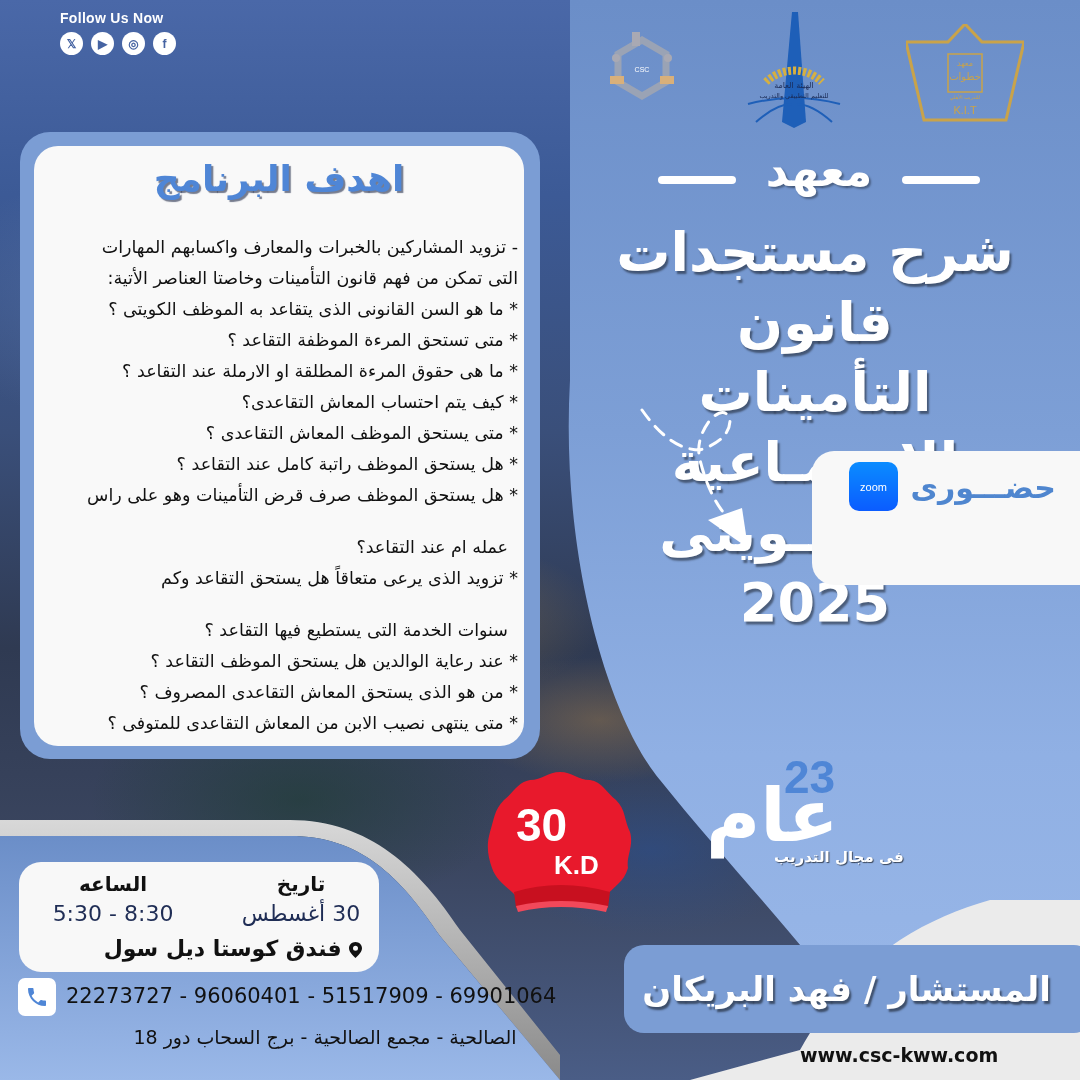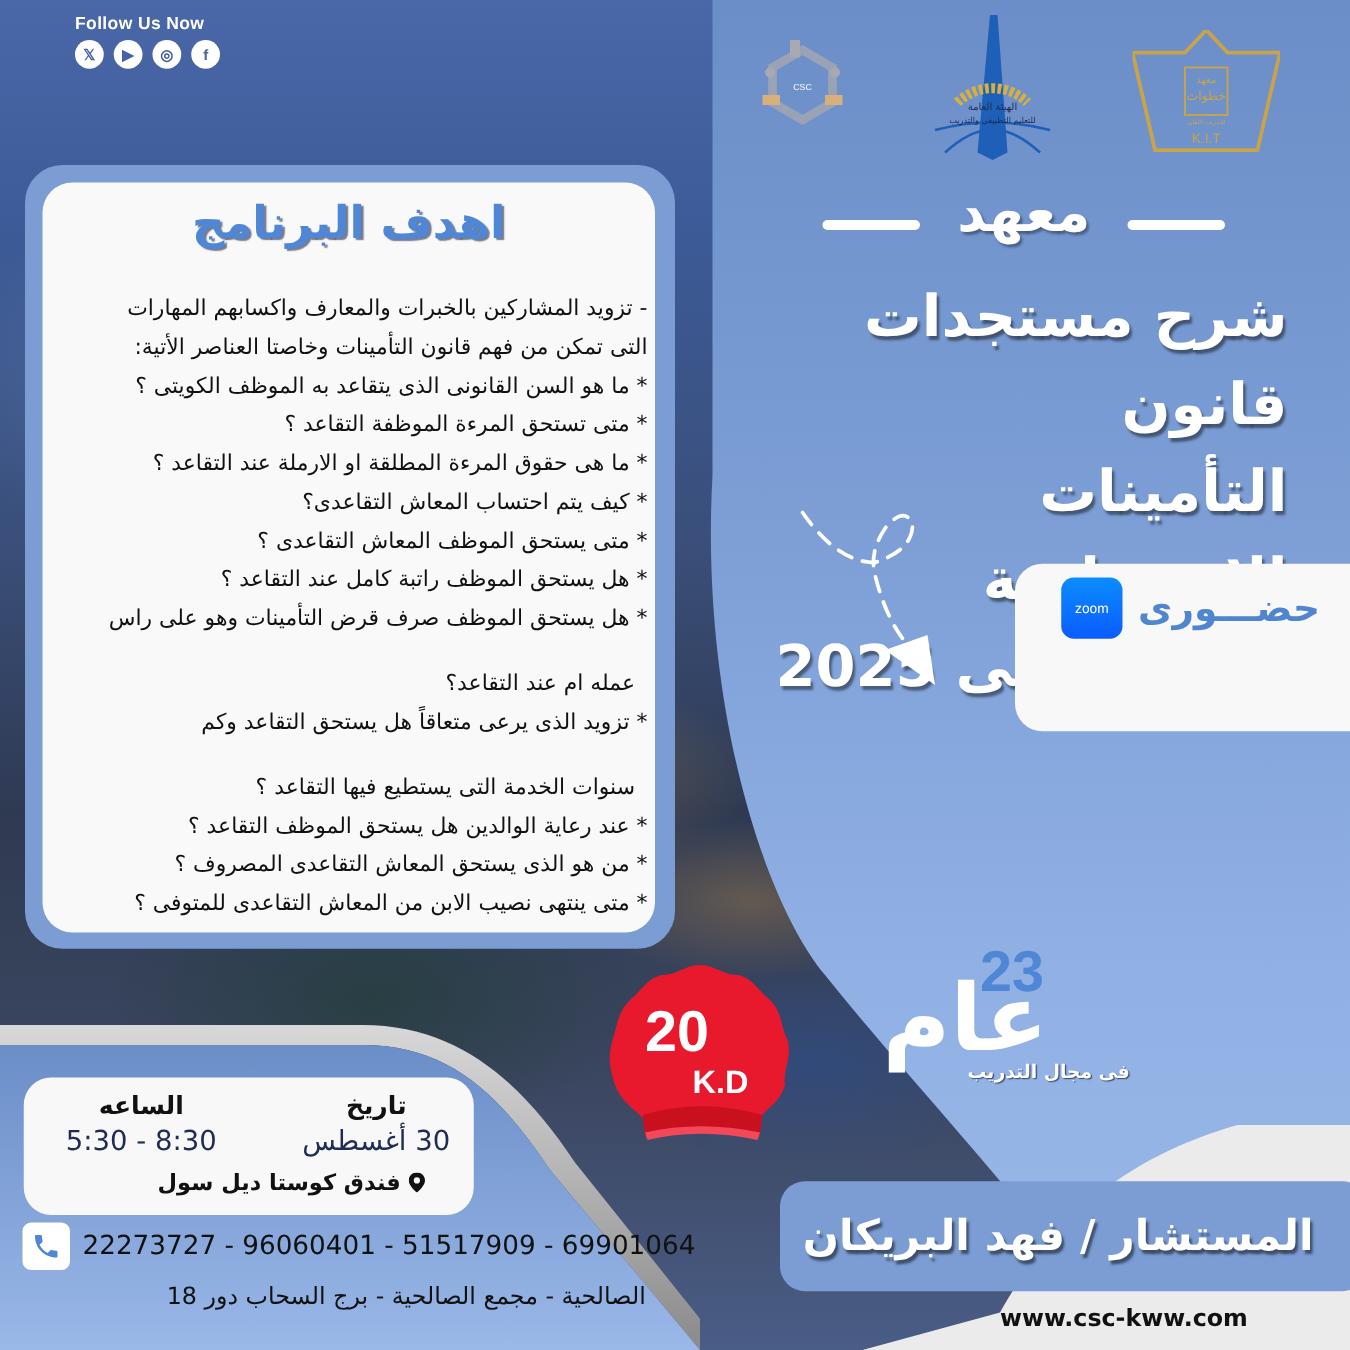--- a/index.html
+++ b/index.html
@@ -58,22 +58,22 @@
   .logo-kit { left: 906px; top: 24px; width: 118px; height: 98px; }
 
   
   .seminar {
     position: absolute; left: 654px; top: 140px; width: 330px; height: 60px;
     display: flex; align-items: center; justify-content: center; gap: 30px; color: #fff;
   }
   .seminar .bar { width: 78px; height: 8px; background: #fff; border-radius: 4px; margin-top: 20px; }
   .seminar .word { font-weight: bold; font-size: 44px; text-shadow: 2px 2px 2px rgba(0,0,0,0.35); }
   .title {
-    position: absolute; left: 600px; top: 218px; width: 430px; direction: rtl; text-align: right;
-    color: #fff; font-weight: bold; font-size: 46px; line-height: 70px;
+    position: absolute; left: 600px; top: 218px; width: 430px; direction: rtl; text-align: center;
+    color: #fff; font-weight: bold; font-size: 54px; line-height: 70px;
     text-shadow: 2px 3px 2px rgba(0,0,0,0.45);
   }
 
   
   .arrow { position: absolute; left: 630px; top: 400px; width: 140px; height: 160px; }
 
   
   .attend {
     position: absolute; left: 812px; top: 451px; width: 290px; height: 134px;
     background: #f8f8f8; border-radius: 22px;
@@ -140,21 +140,21 @@
     position: absolute; left: 19px; top: 862px; width: 360px; height: 110px;
     background: #f8f8f8; border-radius: 22px;
   }
   .date-col { position: absolute; top: 8px; text-align: center; direction: rtl; }
   .date-col .lbl { color: #111; font-weight: bold; font-size: 20px; line-height: 28px; }
   .date-col .val { color: #1f2d55; font-size: 22px; line-height: 32px; }
   .date-col.d { left: 212px; width: 140px; }
   .date-col.t { left: 24px; width: 140px; }
   .venue {
     position: absolute; left: 0; top: 74px; width: 428px; text-align: center; direction: rtl;
-    color: #111; font-size: 18px; font-weight: bold;
+    color: #111; font-size: 22px; font-weight: bold;
   }
 
   
   .phone-icon {
     position: absolute; left: 18px; top: 978px; width: 38px; height: 38px; background: #fff; border-radius: 7px;
     display: flex; align-items: center; justify-content: center;
   }
   .phones {
     position: absolute; left: 66px; top: 984px; color: #111; font-size: 21px;
     font-family: "DejaVu Sans", sans-serif; white-space: nowrap;
@@ -274,21 +274,21 @@
   <div>* متى ينتهى نصيب الابن من المعاش التقاعدى للمتوفى ؟</div>
 </div>
 
 <div class="price">
   <svg width="148" height="150" viewBox="0 0 148 150">
     <path d="M74 4 C86 4 92 12 104 12 C116 14 120 24 130 32 C140 42 138 52 144 64 C148 78 140 88 142 100 C138 114 128 118 120 128 L30 128 C20 118 10 112 6 100 C2 88 0 78 4 64 C8 52 8 42 18 32 C28 24 32 14 44 12 C56 12 62 4 74 4 Z" fill="#e8192c"></path>
     <path d="M28 124 Q74 110 124 124 L122 140 Q74 130 30 140 Z" fill="#c8101f"></path>
     <path d="M30 138 Q74 128 122 138 L120 144 Q74 134 32 144 Z" fill="#f2485a"></path>
   </svg>
   <div class="price-text">
-    <span class="price-num">20</span>
+    <span class="price-num">30</span>
     <span class="price-cur">K.D</span>
   </div>
 </div>
 
 <div class="years">
   <div class="years-word">عام</div>
   <div class="years-num">23</div>
   <div class="years-sub">فى مجال التدريب</div>
 </div>
 

